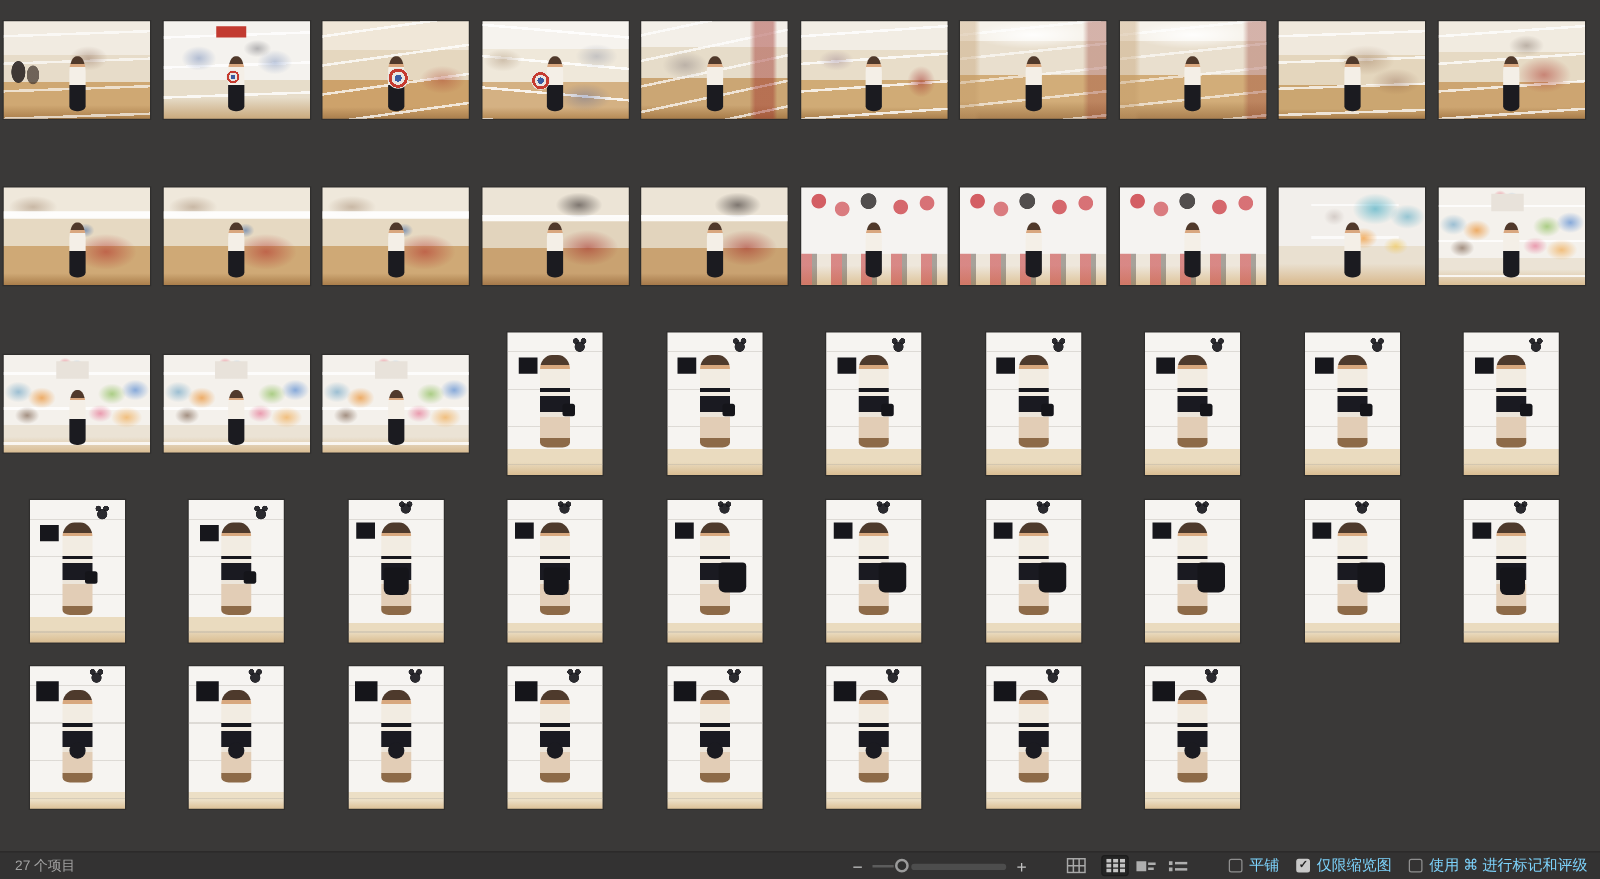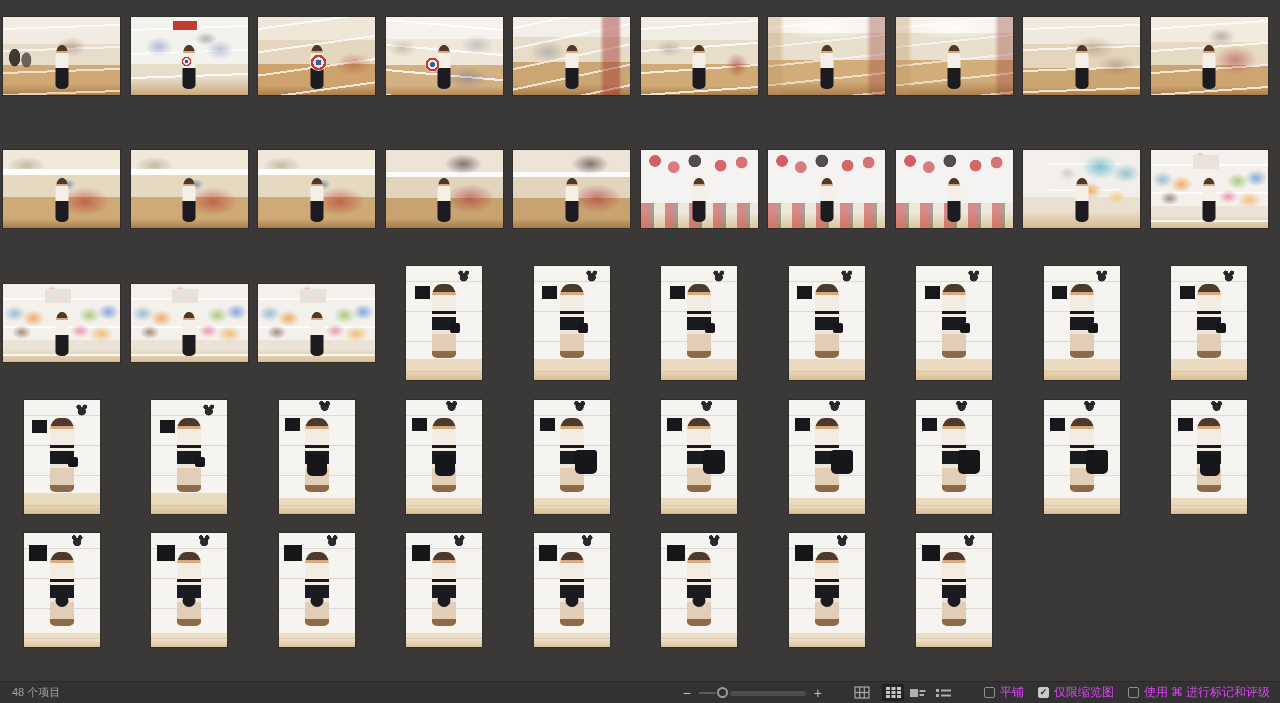--- a/index.html
+++ b/index.html
@@ -190,21 +190,21 @@
   .viewbtn{display:flex;align-items:center;justify-content:center;width:22px;height:17px;border-radius:3px;margin-left:3px;}
   .viewbtn.active{background:#242424;box-shadow:inset 0 0 0 1px #1d1d1d;}
   .viewbtn svg{display:block;}
   .lockbtn{margin-right:6px;}
   #opts{display:flex;align-items:center;margin-left:16px;}
   .opt{display:flex;align-items:center;margin-left:14px;}
   .cb{width:9px;height:9px;border:1px solid #8f8f8f;border-radius:2px;background:transparent;
     display:inline-flex;align-items:center;justify-content:center;font-size:9px;line-height:1;color:transparent;}
   .cb.checked{background:#c9c9c9;border-color:#c9c9c9;color:#222;}
   .cb.checked::after{content:"✓";font-weight:bold;transform:translateY(-0.5px);}
-  .optlabel{margin-left:5px;color:#d946ef;font-size:12px;white-space:nowrap;font-family:Liberation Serif, serif;}
+  .optlabel{margin-left:5px;color:#7dd3fc;font-size:12px;white-space:nowrap;}
 </style>
 </head>
 <body>
 
 <div id="grid">
     <div class="thumb landscape s-store-people" style="left: 3px; top: 16.5px; width: 117px; height: 78px;"></div>
     <div class="thumb landscape s-avengers-wall" style="left: 130.55px; top: 16.5px; width: 117px; height: 78px;"></div>
     <div class="thumb landscape s-shield-warm" style="left: 258.1px; top: 16.5px; width: 117px; height: 78px;"></div>
     <div class="thumb landscape s-shield-wall" style="left: 385.65px; top: 16.5px; width: 117px; height: 78px;"></div>
     <div class="thumb landscape s-aisle-red" style="left: 513.2px; top: 16.5px; width: 117px; height: 78px;"></div>
@@ -248,21 +248,21 @@
     <div class="thumb portrait s-studio-round" style="left: 278.6px; top: 533.3px; width: 76px; height: 114px;"></div>
     <div class="thumb portrait s-studio-round" style="left: 406.15px; top: 533.3px; width: 76px; height: 114px;"></div>
     <div class="thumb portrait s-studio-round" style="left: 533.7px; top: 533.3px; width: 76px; height: 114px;"></div>
     <div class="thumb portrait s-studio-round" style="left: 661.25px; top: 533.3px; width: 76px; height: 114px;"></div>
     <div class="thumb portrait s-studio-round" style="left: 788.8px; top: 533.3px; width: 76px; height: 114px;"></div>
     <div class="thumb portrait s-studio-round" style="left: 916.35px; top: 533.3px; width: 76px; height: 114px;"></div>
   </div>
 
 <div class="statusbar">
   <div class="sb-left">
-    <span>48 个项目</span>
+    <span>27 个项目</span>
   </div>
   <div class="sb-right">
     <span class="zoom-glyph">−</span>
     <div class="slider">
       <div class="track-left" style="width: 16.86px;"></div>
       <div class="knob" style="left: 17.86px;"></div>
       <div class="track-right" style="left: 30.86px;"></div>
     </div>
     <span class="zoom-glyph">+</span>
 

